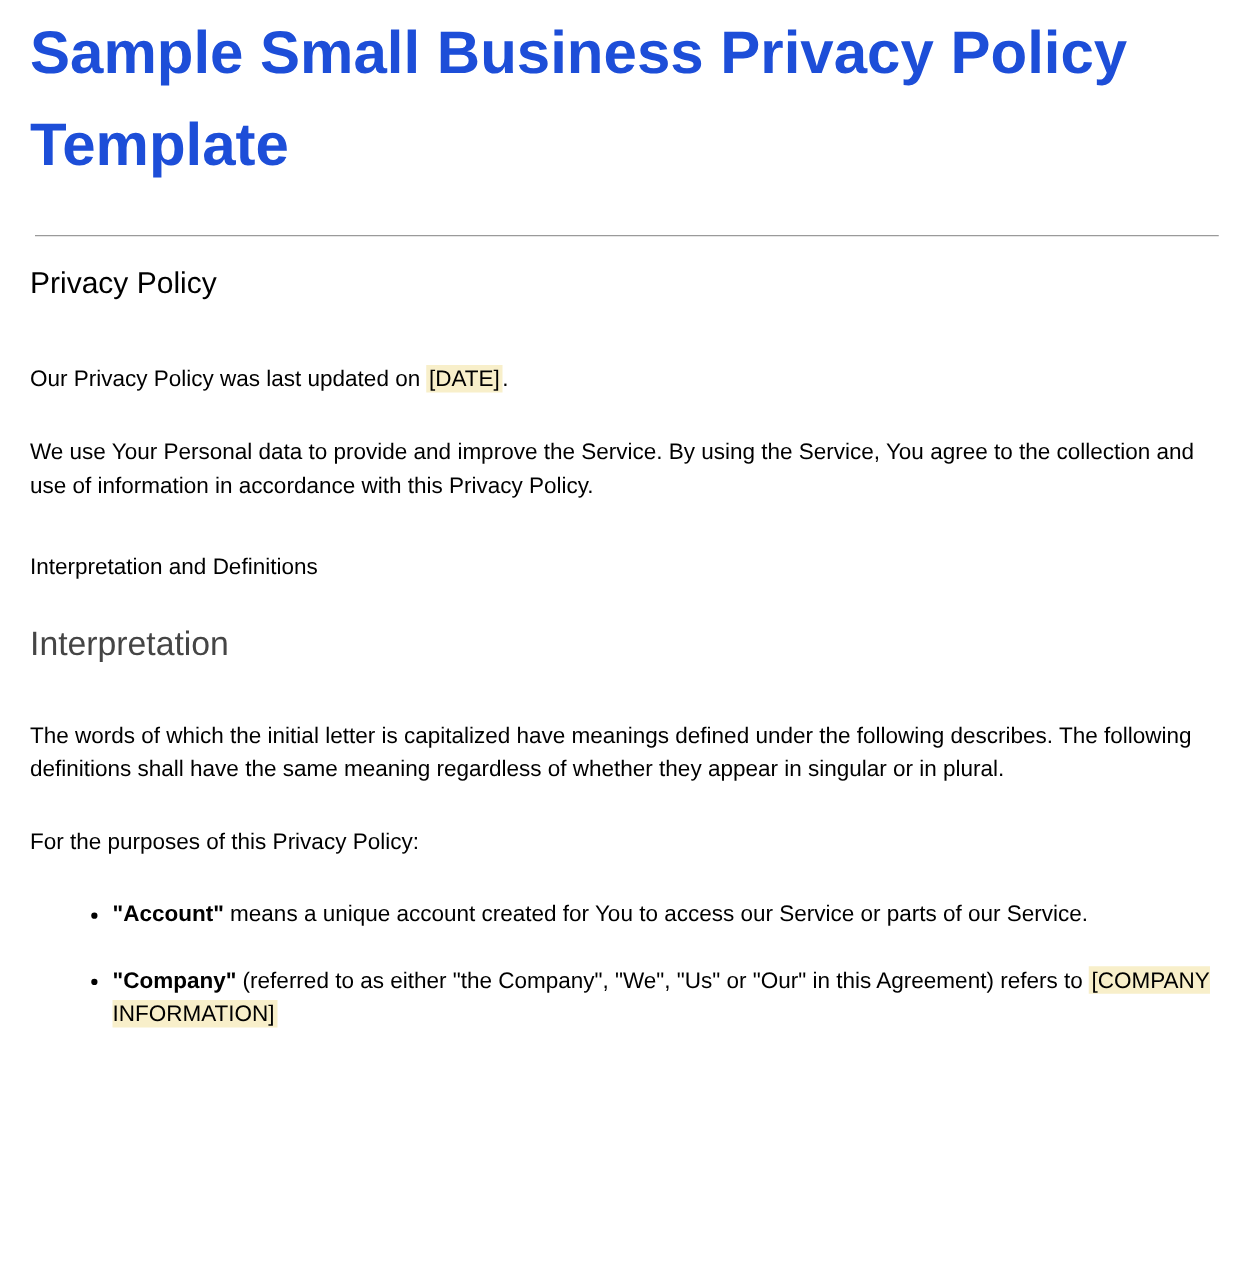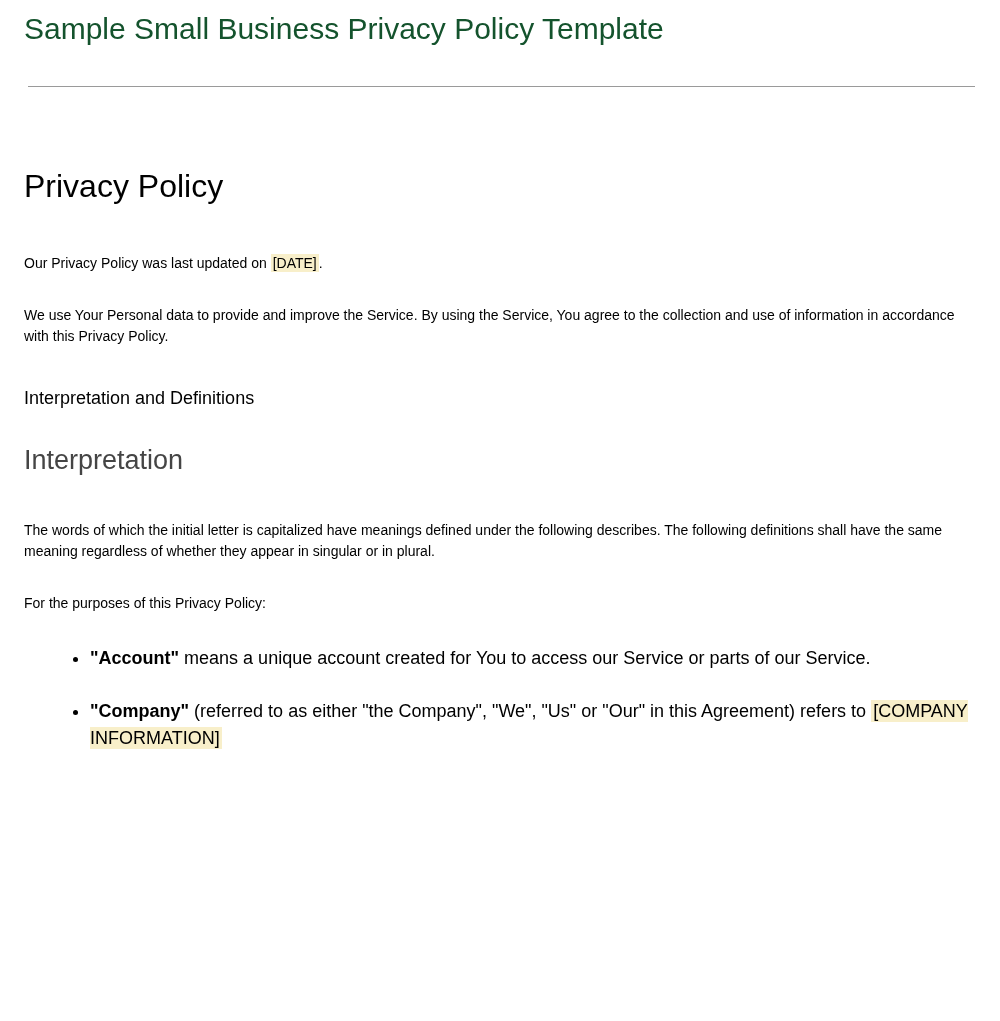--- a/index.html
+++ b/index.html
@@ -8,54 +8,54 @@
     background: #ffffff;
     color: #000000;
     font-family: "Liberation Sans", "DejaVu Sans", sans-serif;
   }
   .doc {
     width: 1000px;
     box-sizing: border-box;
     padding: 6px 25px 40px 24px;
   }
   .doc-title {
-    font-size: 30px;
-    font-weight: 400;
+    font-size: 48px;
+    font-weight: 700;
     line-height: 1.55;
     margin: 0;
-    color: #14532d;
+    color: #1d4ed8;
   }
   .doc-divider {
     border: none;
     border-top: 1px solid #9a9a9a;
     margin: 33px 0 0 4px;
   }
   .h-privacy {
-    font-size: 32px;
+    font-size: 24px;
     font-weight: 400;
     line-height: 1.2;
-    margin: 80px 0 48px 0;
+    margin: 24px 0 48px 0;
     color: #000000;
   }
   .h-section {
     font-size: 18px;
     font-weight: 400;
     line-height: 1.25;
     margin: 40px 0 34px 0;
     color: #000000;
   }
   .h-sub {
     font-size: 27px;
     font-weight: 400;
     line-height: 1.3;
     margin: 34px 0 42px 0;
     color: #454545;
   }
   p {
-    font-size: 14px;
+    font-size: 18px;
     line-height: 1.5;
     margin: 0 0 31px 0;
   }
   ul.def-list {
     margin: 24px 0 0 0;
     padding-left: 66px;
   }
   ul.def-list li {
     font-size: 18px;
     line-height: 1.5;

